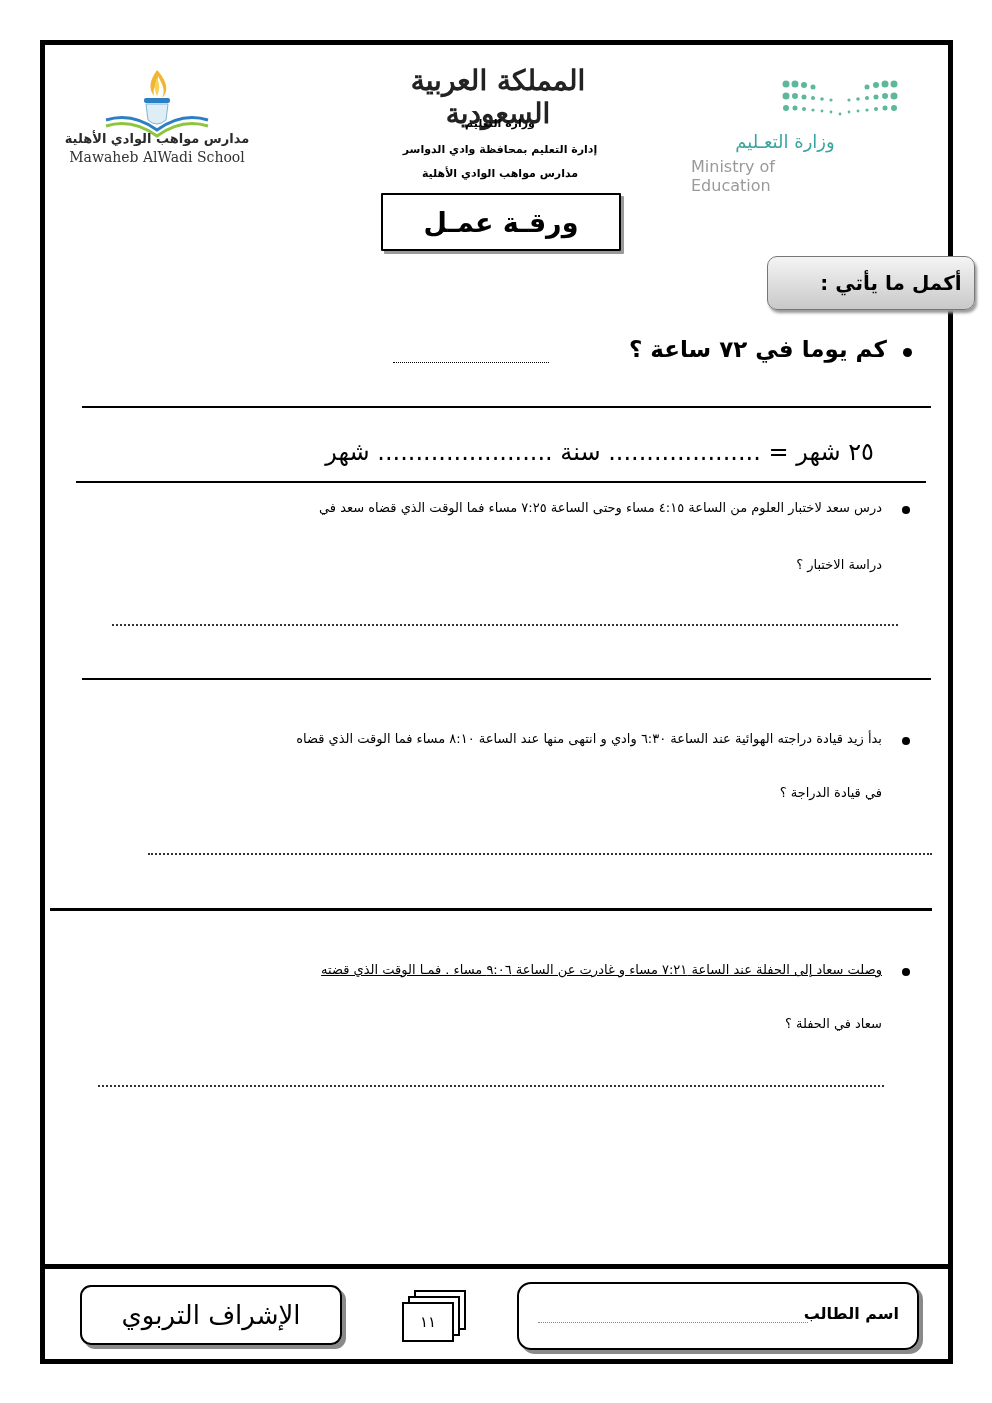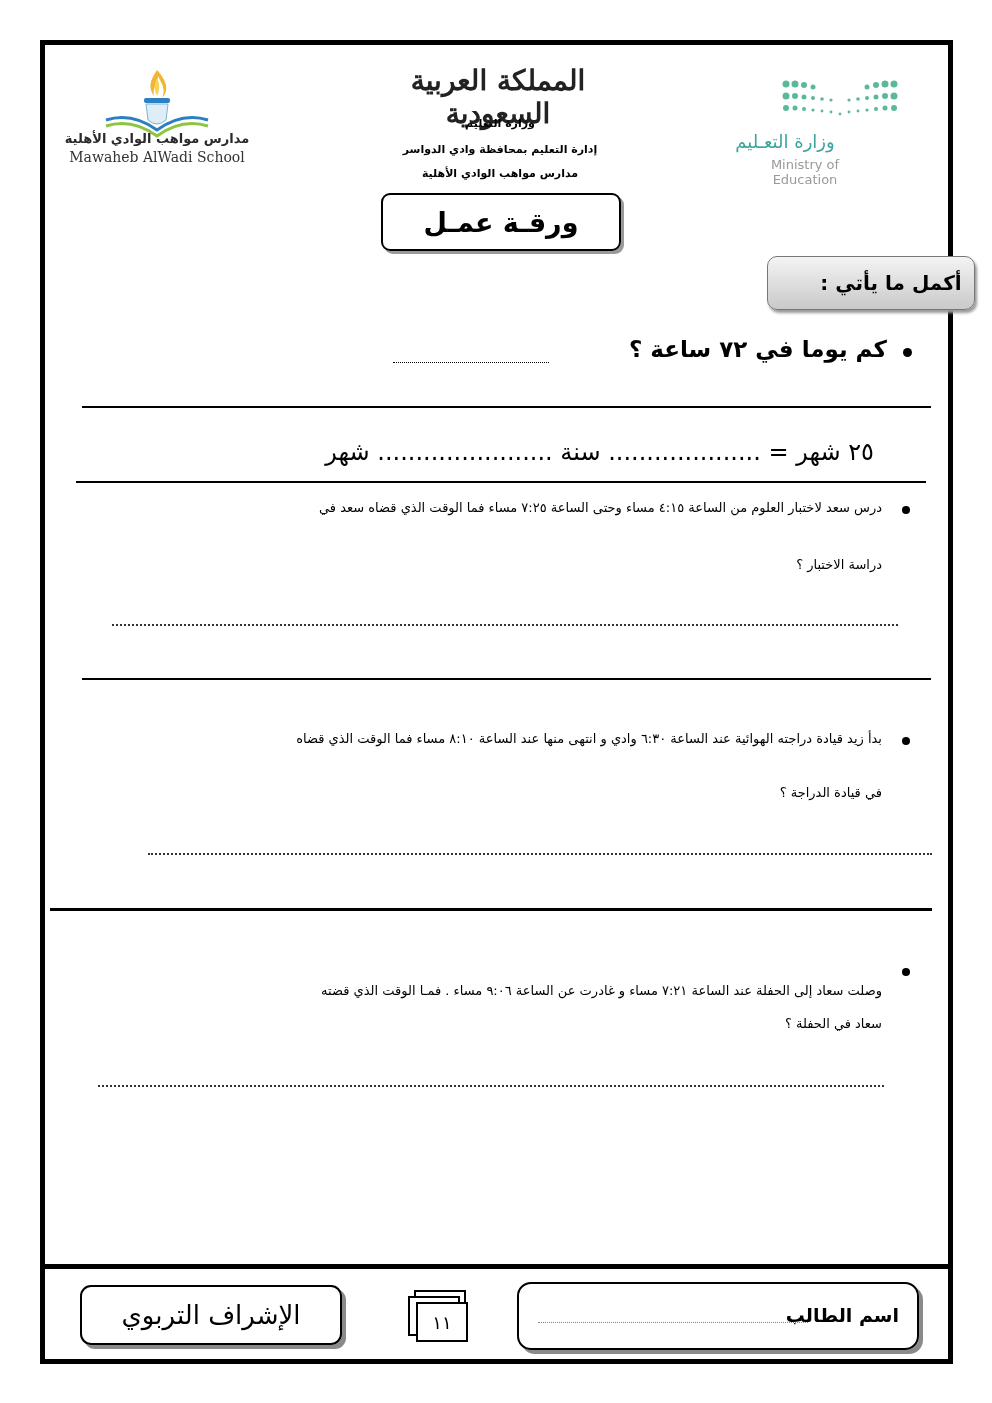--- a/index.html
+++ b/index.html
@@ -14,24 +14,24 @@
   .school-ar { left: 62px; top: 131px; width: 190px; text-align: center; font-size: 13px; color: #2a2a2a; font-weight: bold; }
   .school-en { left: 62px; top: 149px; width: 190px; text-align: center; font-size: 14px; color: #333; font-family: "DejaVu Serif", "Liberation Serif", serif; }
 
   
   .kingdom { left: 382px; top: 64px; width: 232px; text-align: center; font-family: "DejaVu Serif", "Liberation Serif", serif; font-size: 28px; font-weight: bold; color: #222; letter-spacing: 1px; }
   .hdr-line { width: 300px; left: 350px; text-align: center; font-size: 11px; font-weight: bold; }
 
   
   .moe-dots { left: 780px; top: 78px; width: 120px; height: 40px; }
   .moe-ar { left: 720px; top: 131px; width: 130px; text-align: center; font-size: 18px; color: #3aa5a0; }
-  .moe-en { left: 740px; top: 157px; width: 130px; text-align: center; font-size: 13px; color: #9a9a9a; }
+  .moe-en { left: 691px; top: 157px; width: 130px; text-align: left; font-size: 16px; color: #9a9a9a; }
 
   
-  .title-box { left: 381px; top: 193px; width: 236px; height: 54px; border: 2.5px solid #000; border-radius: 9px;
+  .title-box { left: 381px; top: 193px; width: 236px; height: 54px; border: 2.5px solid #000; border-radius: 1px;
                box-shadow: 3px 3px 0 #9a9a9a; display: flex; align-items: center; justify-content: center;
                font-size: 27px; font-weight: bold; }
 
   .complete-box { left: 767px; top: 256px; width: 166px; height: 52px; border: 1.5px solid #777; border-radius: 10px;
                   background: linear-gradient(#f4f4f4, #c9c9c9); box-shadow: 2px 3px 3px #9a9a9a;
                   display: flex; align-items: center; justify-content: center; font-size: 20px; font-weight: bold; padding-left: 40px; }
 
   .q1 { right: 105px; top: 336px; font-size: 23px; font-weight: bold; }
   .bullet-big { left: 903px; top: 348px; width: 9px; height: 9px; border-radius: 50%; background: #000; }
   .dots-short { left: 393px; top: 362px; width: 156px; border-bottom: 1.5px dotted #000; }
@@ -42,26 +42,26 @@
   .para { right: 110px; font-size: 13px; line-height: 18px; }
   .bullet-sm { width: 8px; height: 8px; border-radius: 50%; background: #000; }
   .ans-dots { height: 0; border-top: 2px dotted #333; }
 
   
   .footer-sep { left: 42px; top: 1264px; width: 906px; border-top: 5px solid #000; }
   .supervision { left: 80px; top: 1285px; width: 258px; height: 56px; border: 2.5px solid #000; border-radius: 11px;
                  box-shadow: 4px 4px 0 #8a8a8a; display: flex; align-items: center; justify-content: center;
                  font-size: 26px; font-weight: normal; }
   .page-num { left: 402px; top: 1302px; width: 48px; height: 36px; border: 2px solid #000; background: #fff;
-              display: flex; align-items: center; justify-content: center; font-size: 18px; margin-left: 14px; }
+              display: flex; align-items: center; justify-content: center; font-size: 15px; }
   .page-stack1 { left: 408px; top: 1296px; width: 48px; height: 36px; border: 2px solid #000; background:#fff; }
   .page-stack2 { left: 414px; top: 1290px; width: 48px; height: 36px; border: 2px solid #000; background:#fff; }
   .name-box { left: 517px; top: 1282px; width: 398px; height: 64px; border: 2.5px solid #000; border-radius: 14px;
               box-shadow: 4px 4px 0 #8a8a8a; }
-  .name-label { right: 93px; top: 1304px; font-size: 19px; font-weight: bold; }
+  .name-label { right: 93px; top: 1304px; font-size: 16px; font-weight: bold; }
   .name-dots { left: 538px; top: 1322px; width: 270px; border-top: 1px dotted #888; }
 </style>
 </head>
 <body>
 
 <div class="abs frame"></div>
 
 <svg class="abs school-logo" viewBox="0 0 190 110">
   <path d="M95 8 C88 18 86 26 92 34 C90 26 96 22 96 14 C100 22 104 28 100 36 C108 28 104 18 95 8 Z" fill="#f2b531"></path>
   <path d="M95 16 C92 22 92 28 95 34 C98 28 98 22 95 16 Z" fill="#f6d35a"></path>
@@ -140,21 +140,21 @@
 <div class="abs hline" style="left:82px; top:678px; width:849px;"></div>
 
 <div class="abs bullet-sm" style="left:902px; top:737px;"></div>
 <div class="abs para rtl" style="top:730px; width:840px;">بدأ زيد قيادة دراجته الهوائية عند الساعة ٦:٣٠ وادي  و انتهى منها عند الساعة ٨:١٠ مساء  فما الوقت الذي قضاه</div>
 <div class="abs para rtl" style="top:784px;">في قيادة الدراجة  ؟</div>
 <div class="abs ans-dots" style="left:148px; top:853px; width:784px;"></div>
 
 <div class="abs hline" style="left:50px; top:908px; width:882px; border-top-width:3px;"></div>
 
 <div class="abs bullet-sm" style="left:902px; top:968px;"></div>
-<div class="abs para rtl" style="top:982px; width:800px;">وصلت سعاد إلى الحفلة عند الساعة ٧:٢١ مساء و غادرت عن الساعة ٩:٠٦ مساء .  فمـا الوقت الذي قضته</div>
+<div class="abs para rtl" style="top:961px; width:800px;text-decoration:underline;">وصلت سعاد إلى الحفلة عند الساعة ٧:٢١ مساء و غادرت عن الساعة ٩:٠٦ مساء .  فمـا الوقت الذي قضته</div>
 <div class="abs para rtl" style="top:1015px;">سعاد في الحفلة ؟</div>
 <div class="abs ans-dots" style="left:98px; top:1085px; width:786px;"></div>
 
 <div class="abs footer-sep"></div>
 <div class="abs supervision rtl">الإشراف التربوي</div>
 
 <div class="abs page-stack2"></div>
 <div class="abs page-stack1"></div>
 <div class="abs page-num">١١</div>
 

